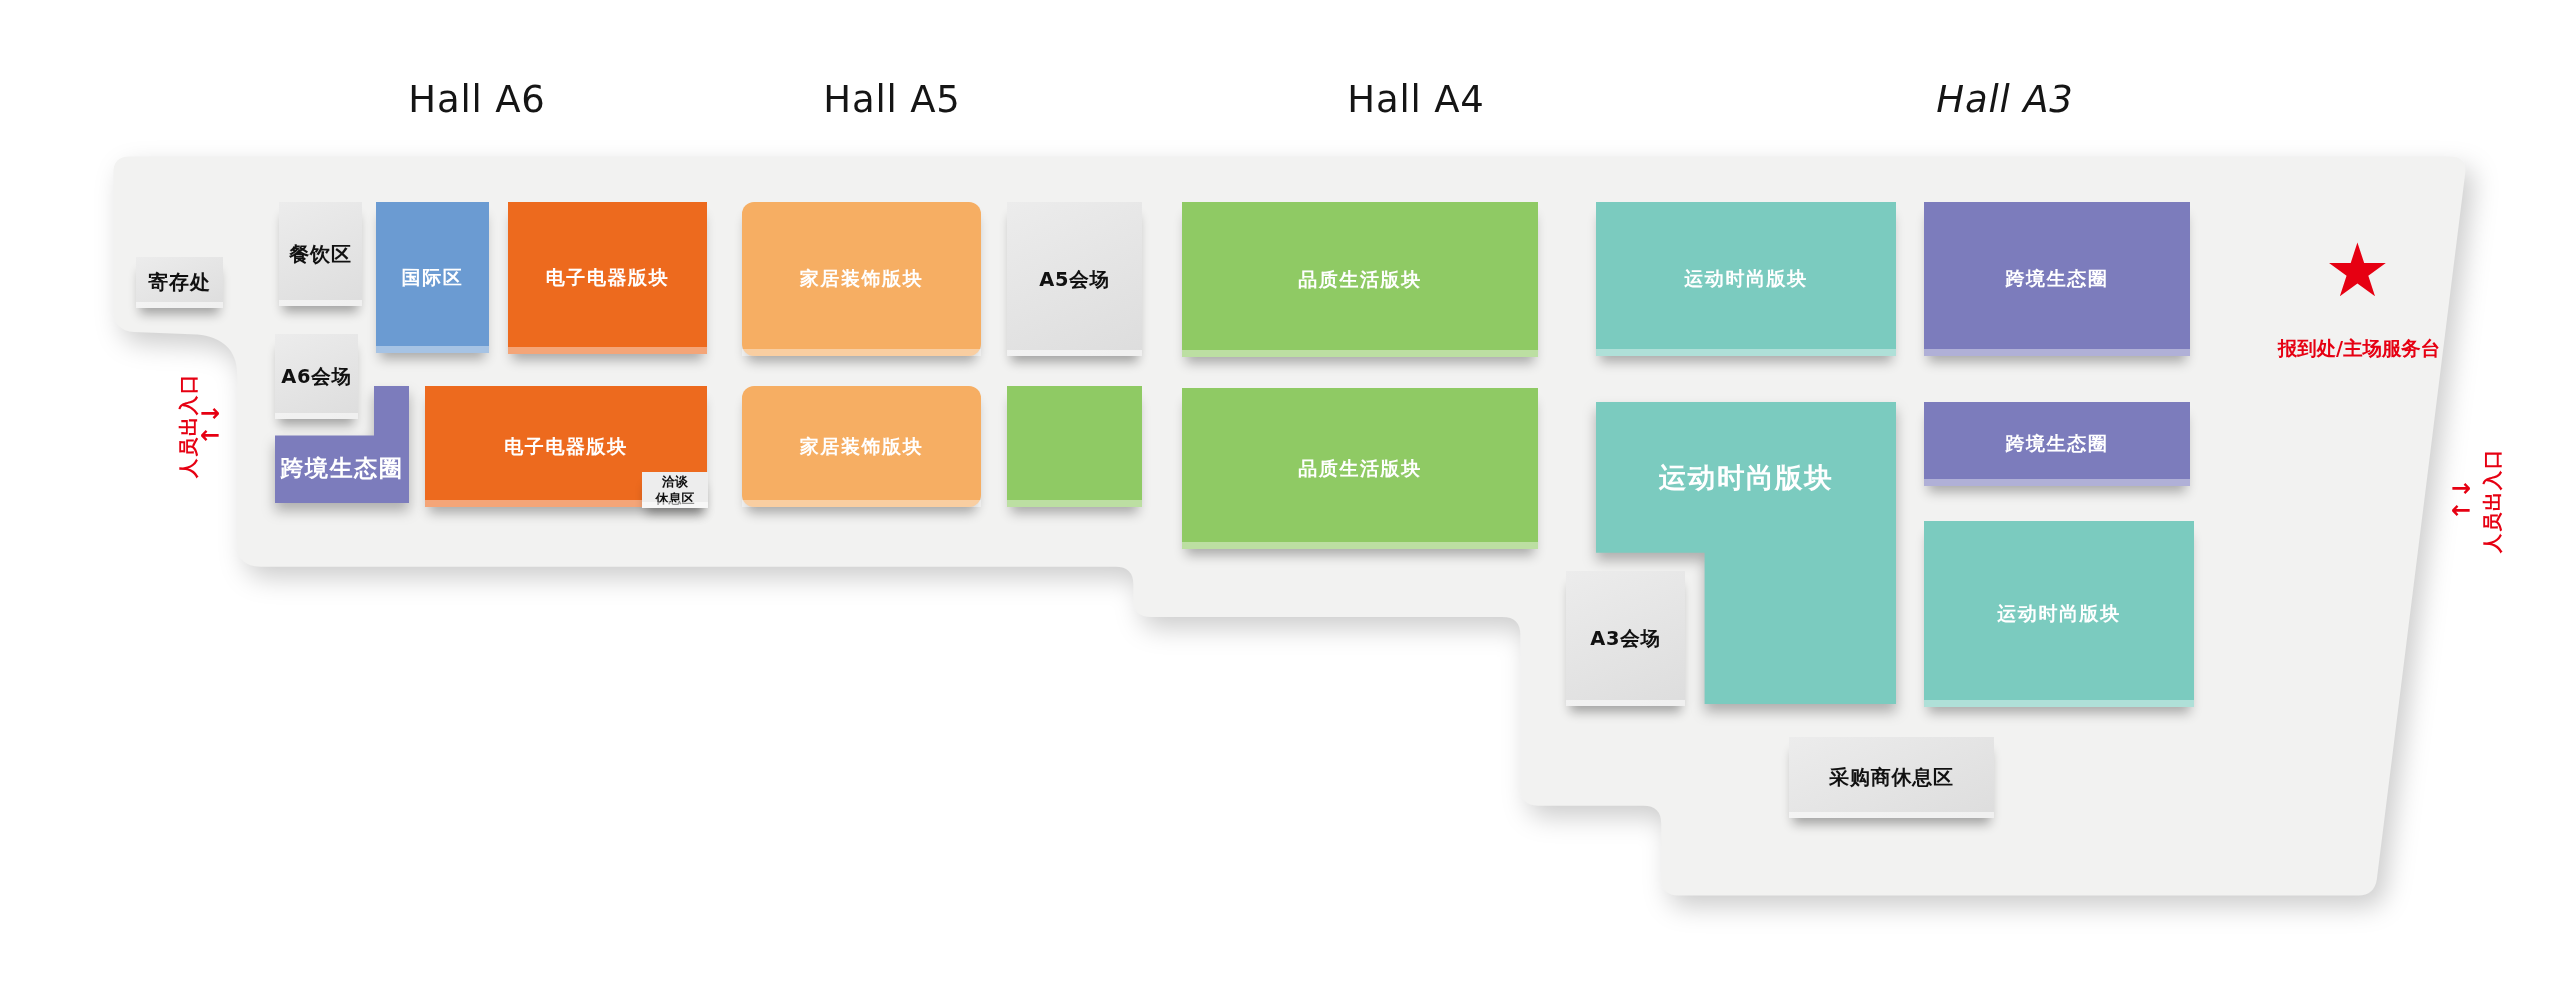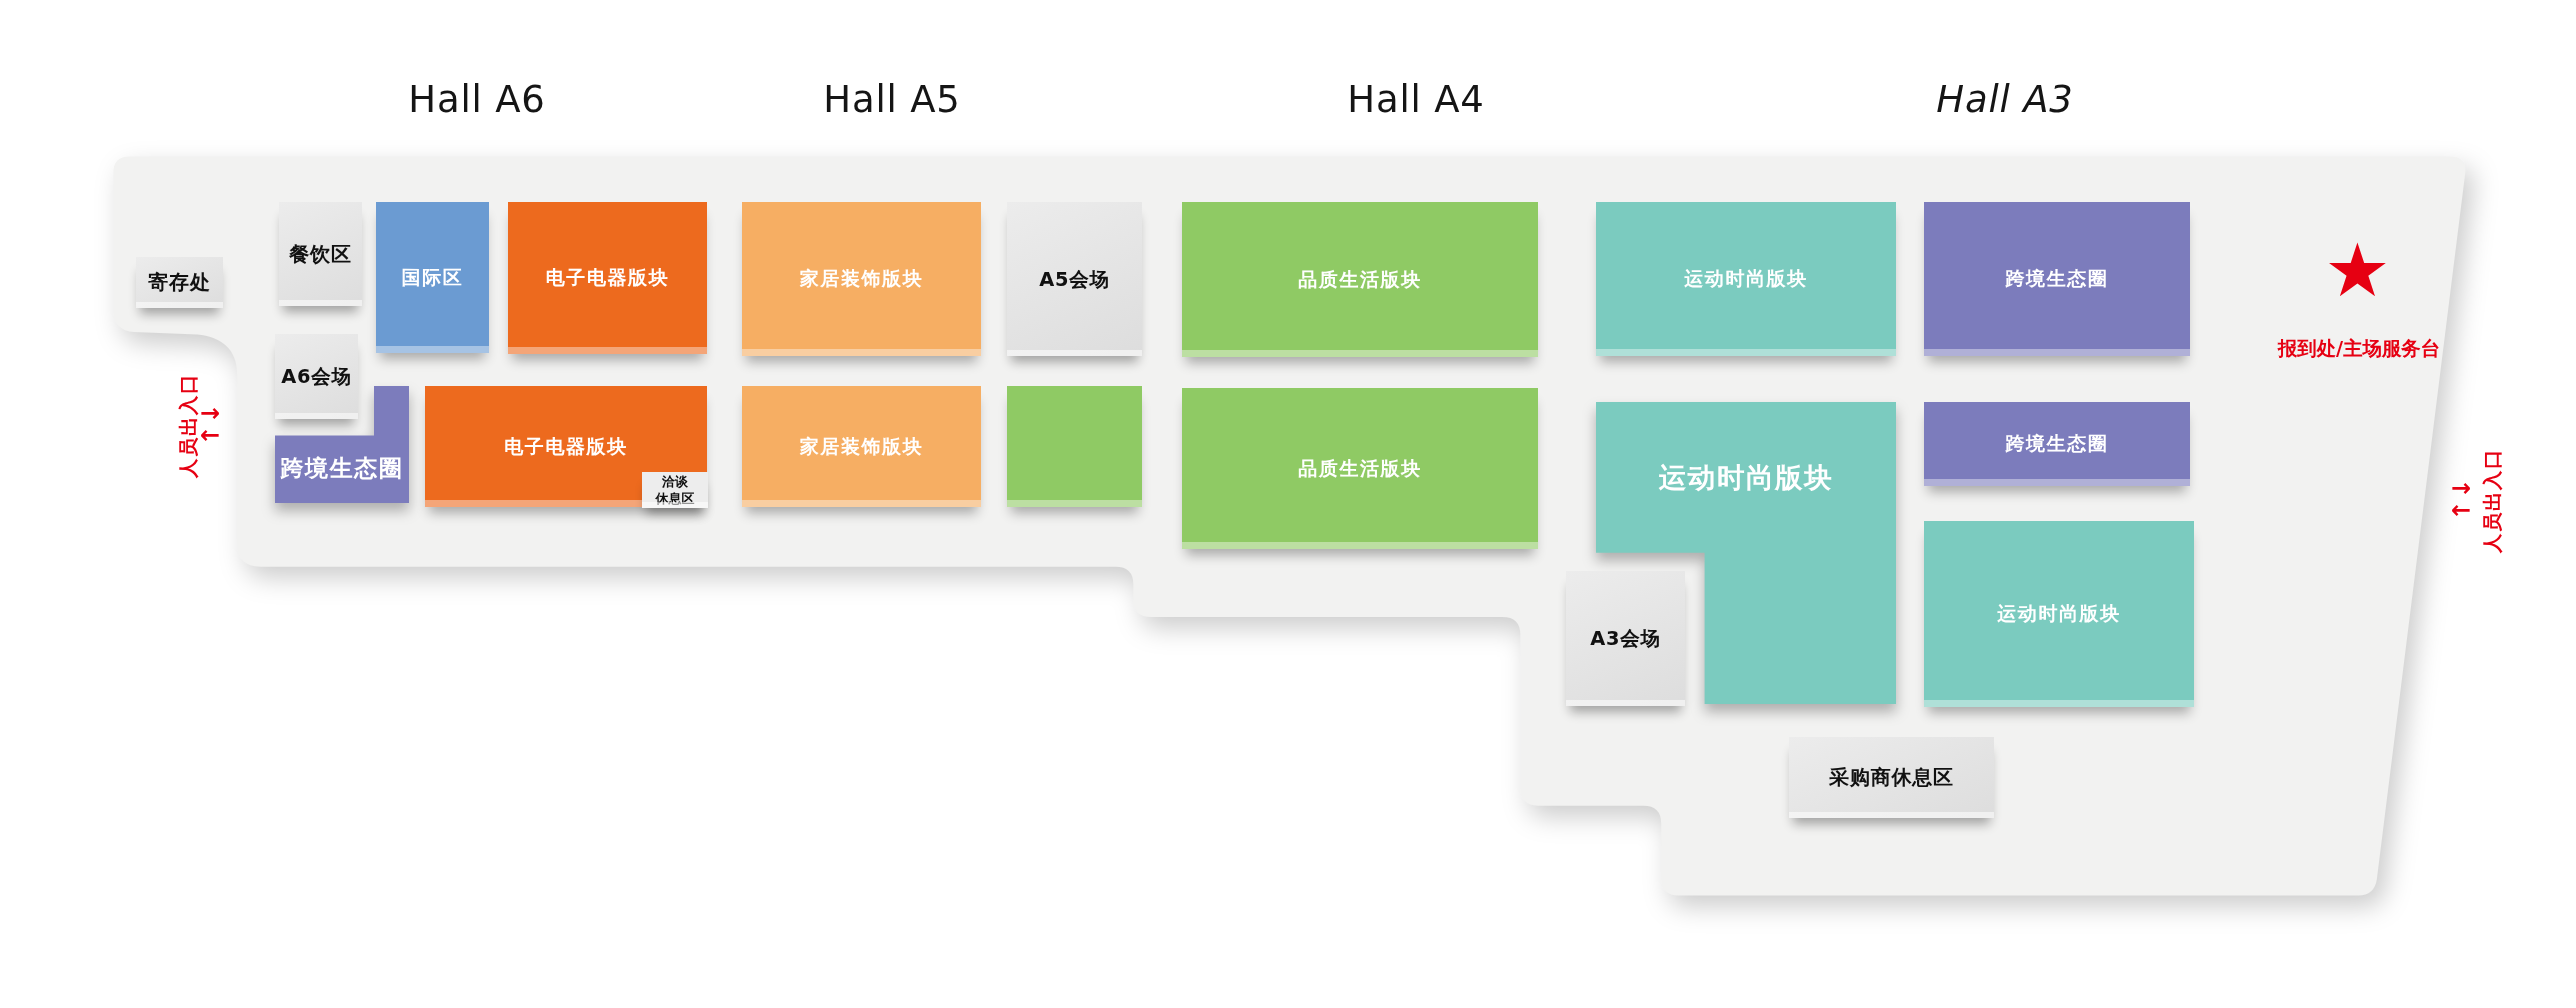--- a/index.html
+++ b/index.html
@@ -14,21 +14,21 @@
   .hall-label{position:absolute;top:78px;width:210px;text-align:center;
       font-size:37px;font-weight:400;color:#151515;letter-spacing:0.8px;}
 
   
   .block{position:absolute;display:flex;align-items:center;justify-content:center;
       color:#fff;font-weight:700;font-size:19px;letter-spacing:1.6px;
       box-shadow:0 9.7px 11.3px -4px rgba(0,0,0,0.30);}
   .block::after{content:"";position:absolute;left:0;right:0;bottom:0;height:7.3px;
       background:rgba(255,255,255,0.40);}
   .c-orange{background:var(--orange);}
-  .c-lorange{background:var(--light_orange);}
+  .c-lorange{background:var(--light_orange);border-radius:12px;}
   .c-blue{background:var(--blue);}
   .c-purple{background:var(--purple);}
   .c-green{background:var(--green);}
   .c-teal{background:var(--teal);}
 
   
   .lwrap{position:absolute;filter:drop-shadow(0 8px 6.5px rgba(0,0,0,0.28));}
   .lshape{position:absolute;inset:0;color:#fff;font-weight:700;}
   .lshape .ltext{position:absolute;left:0;width:100%;display:flex;
       align-items:center;justify-content:center;letter-spacing:1.6px;}

